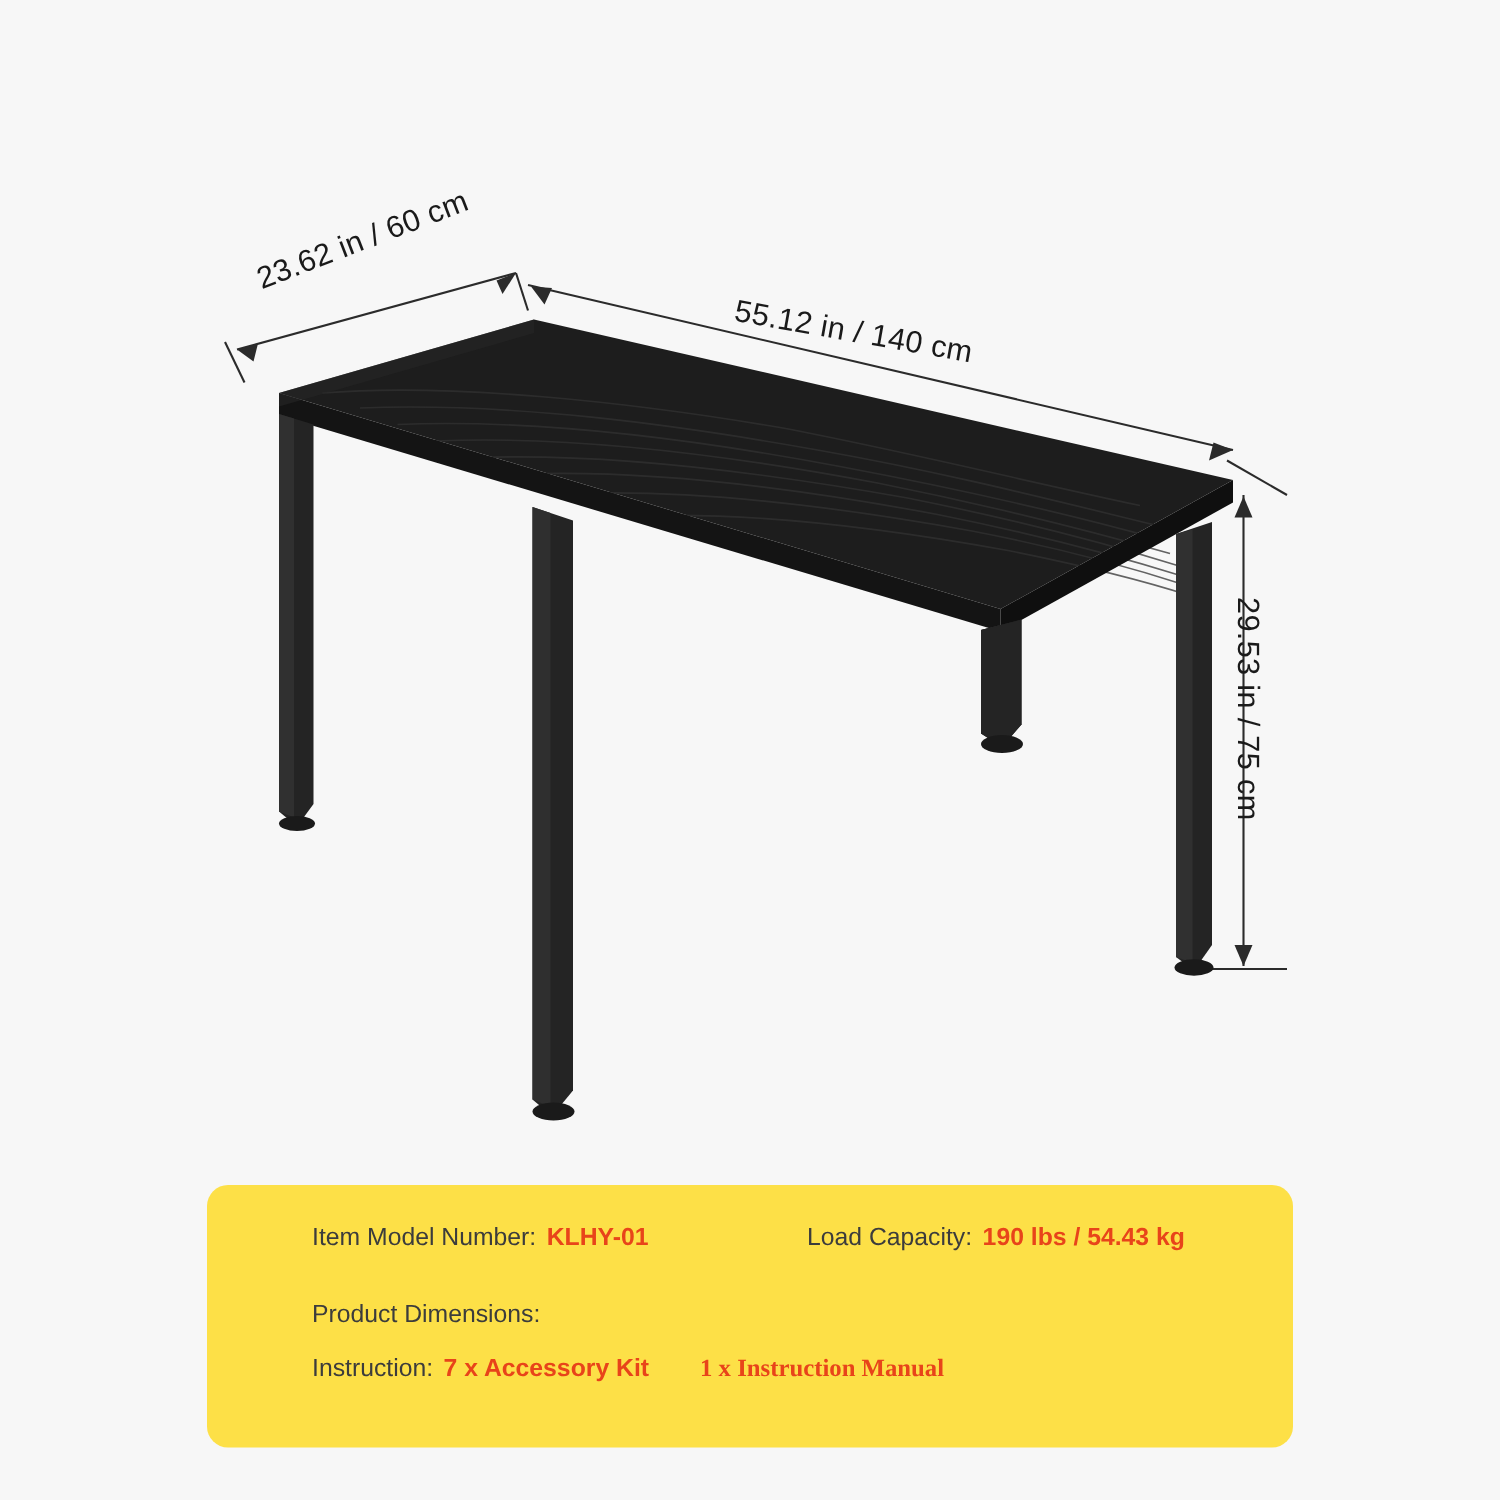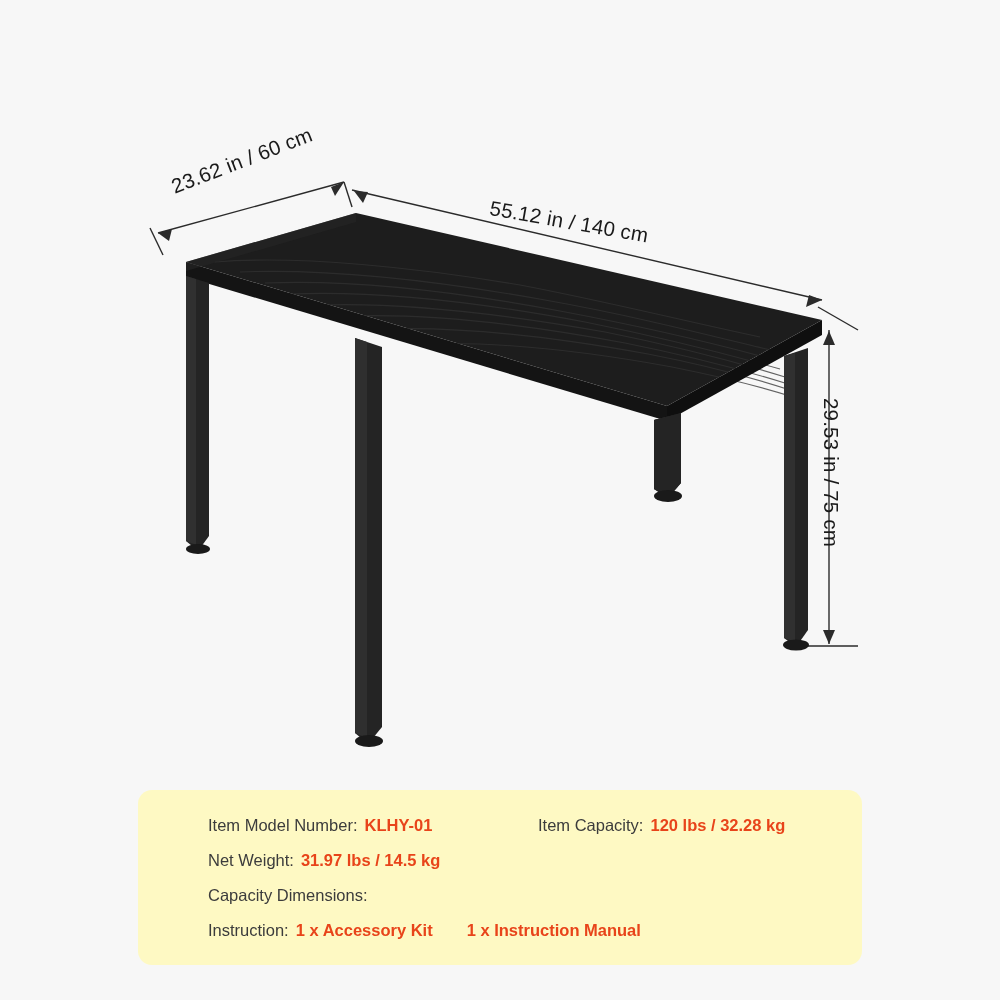--- a/index.html
+++ b/index.html
@@ -57,21 +57,21 @@
     transform-origin: left top;
   }
 
   
   .spec-card {
     position: absolute;
     left: 138px;
     top: 790px;
     width: 724px;
     height: 175px;
-    background: #fef9c3;
+    background: #fde047;
     border-radius: 14px;
     box-sizing: border-box;
     padding: 26px 32px 0 70px;
   }
   .spec-row {
     display: flex;
     margin-bottom: 16px;
   }
   .spec-cell {
     display: flex;
@@ -85,20 +85,21 @@
     font-size: 16.5px;
   }
   .spec-value {
     color: #e8441a;
     font-weight: bold;
     font-size: 16.5px;
     margin-left: 7px;
   }
   .spec-value.second {
     margin-left: 34px;
+    font-family: Liberation Serif, serif;
   }
 </style>
 </head>
 <body>
 
 <div id="stage">
 
   <svg class="product-svg" viewBox="0 0 1000 790">
 
     <g stroke="#2b2b2b" stroke-width="1.4" fill="none">
@@ -174,40 +175,36 @@
   <div class="dim-text" id="dim-height-label">29.53 in / 75 cm</div>
 
   <div class="spec-card">
 
     <div class="spec-row">
       <div class="spec-cell col1">
         <span class="spec-label">Item Model Number:</span>
         <span class="spec-value">KLHY-01</span>
       </div>
       <div class="spec-cell">
-        <span class="spec-label">Item Capacity:</span>
-        <span class="spec-value">120 lbs / 32.28 kg</span>
-      </div>
+        <span class="spec-label">Load Capacity:</span>
+        <span class="spec-value">190 lbs / 54.43 kg</span>
+      </div>
+    </div>
+
+    <div class="spec-row">
     </div>
 
     <div class="spec-row">
       <div class="spec-cell">
-        <span class="spec-label">Net Weight:</span>
-        <span class="spec-value">31.97 lbs / 14.5 kg</span>
-      </div>
-    </div>
-
-    <div class="spec-row">
-      <div class="spec-cell">
-        <span class="spec-label">Capacity Dimensions:</span>
+        <span class="spec-label">Product Dimensions:</span>
       </div>
     </div>
 
     <div class="spec-row">
       <div class="spec-cell">
         <span class="spec-label">Instruction:</span>
-        <span class="spec-value">1 x Accessory Kit</span>
+        <span class="spec-value">7 x Accessory Kit</span>
         <span class="spec-value second">1 x Instruction Manual</span>
       </div>
     </div>
 
   </div>
 </div>
 
 </body></html>

